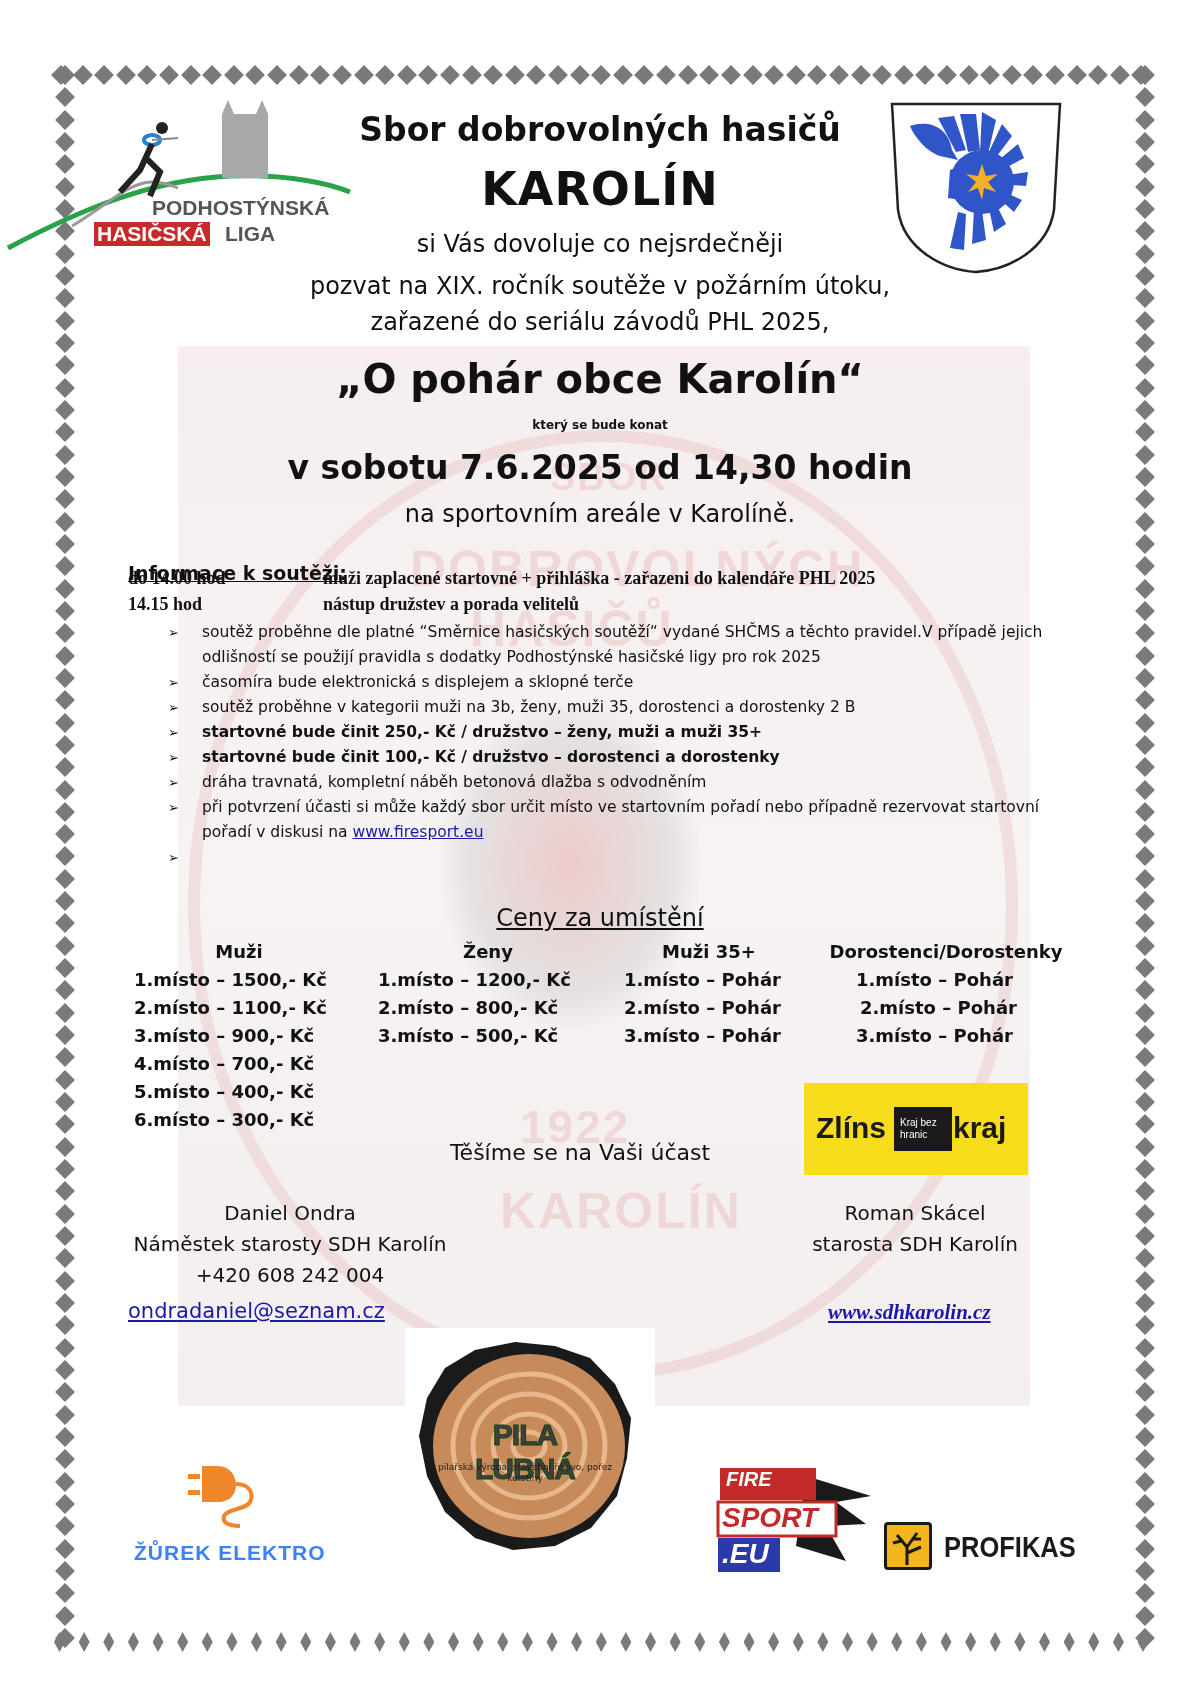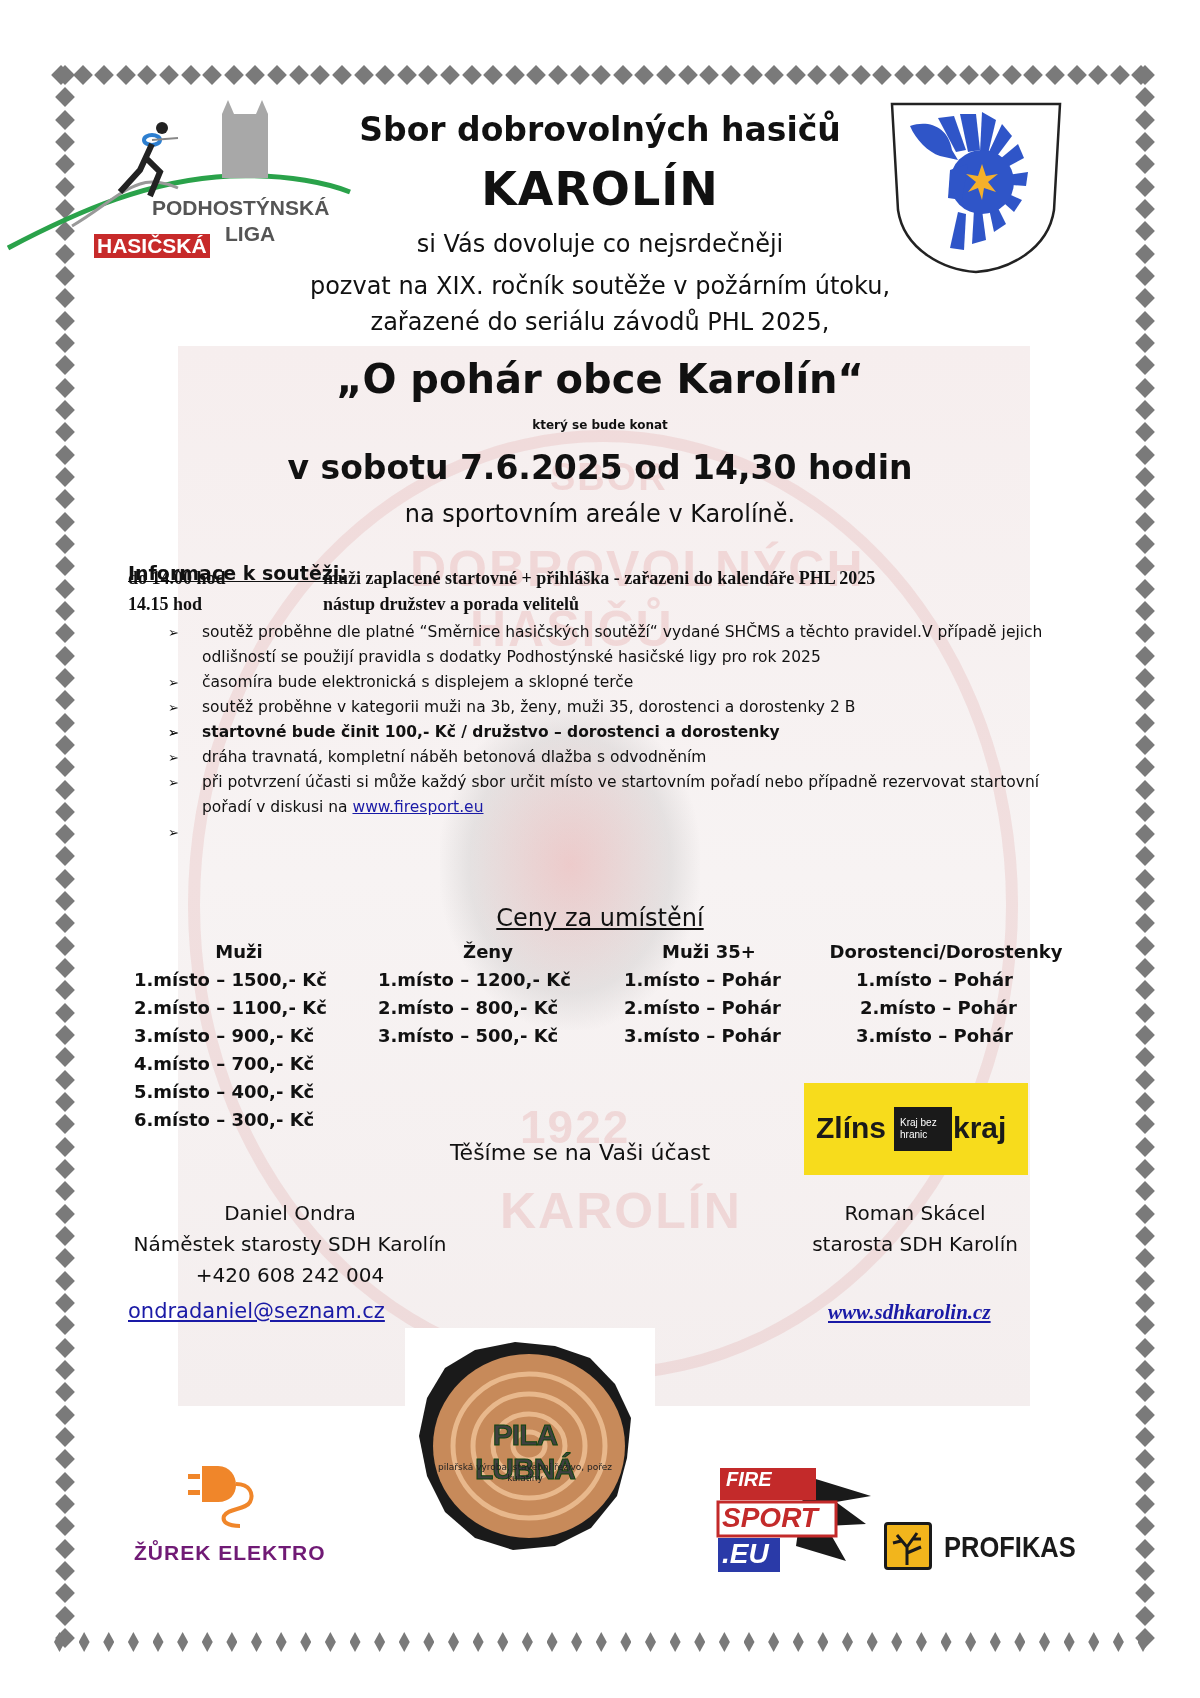--- a/index.html
+++ b/index.html
@@ -52,28 +52,28 @@
   .zlin .z1 { position:absolute; left:12px; top:28px; font-size:30px; font-weight:900; font-family:"Liberation Sans", sans-serif; color:#1a1a1a; }
   .zlin .z2 { position:absolute; left:149px; top:28px; font-size:30px; font-weight:900; font-family:"Liberation Sans", sans-serif; color:#1a1a1a; }
   .zlin .zbox { position:absolute; left:90px; top:24px; width:58px; height:44px; background:#1a1a1a; color:#fff;
                 font-size:10px; line-height:12px; padding:10px 0 0 6px; box-sizing:border-box; font-family:"Liberation Sans", sans-serif; }
 
   .sig { font-size:20px; line-height:31px; }
   .web { font-family:"Liberation Serif", serif; font-style:italic; font-weight:bold; color:#1a1aa6; text-decoration:underline; font-size:21px; }
 
   
   .phl-text1 { left:152px; top:196px; font-size:21px; font-weight:bold; color:#555; font-family:"Liberation Sans", sans-serif; }
-  .phl-red { left:94px; top:222px; font-size:21px; font-weight:bold; color:#fff; background:#c72a2a; padding:0 3px; font-family:"Liberation Sans", sans-serif;margin-top:12px; }
+  .phl-red { left:94px; top:222px; font-size:21px; font-weight:bold; color:#fff; background:#c72a2a; padding:0 3px; font-family:"Liberation Sans", sans-serif; }
   .phl-liga { left:225px; top:222px; font-size:21px; font-weight:bold; color:#555; font-family:"Liberation Sans", sans-serif; }
 
   .pila-text { left:440px; top:1418px; width:170px; font-size:30px; font-weight:900; color:#404040;
                -webkit-text-stroke:1px #114411; font-family:"Liberation Sans", sans-serif; letter-spacing:-1px; }
   .pila-sub { left:430px; top:1462px; width:190px; font-size:9px; line-height:11px; color:#222; }
 
-  .zurek { left:134px; top:1541px; font-size:21px; font-weight:bold; color:#701a75; font-family:"Liberation Sans", sans-serif; letter-spacing:1px; }
+  .zurek { left:134px; top:1541px; font-size:21px; font-weight:bold; color:#3b82f6; font-family:"Liberation Sans", sans-serif; letter-spacing:1px; }
   .profikas { left:944px; top:1530px; font-size:30px; font-weight:bold; color:#1a1a1a; font-family:"Liberation Sans", sans-serif; transform:scaleX(0.85); transform-origin:left; }
 </style>
 </head>
 <body>
 
 <div class="border-row border-top" id="bt">
     <div class="dia"></div>
     <div class="dia"></div>
     <div class="dia"></div>
     <div class="dia"></div>
@@ -381,21 +381,21 @@
 <div class="abs info-head">Informace k soutěži:</div>
 <div class="abs time-row" style="left:128px;top:568px;">do 14.00 hod</div>
 <div class="abs time-row" style="left:323px;top:568px;">muži zaplacené startovné + přihláška - zařazeni do kalendáře  PHL 2025</div>
 <div class="abs time-row" style="left:128px;top:594px;">14.15 hod</div>
 <div class="abs time-row" style="left:323px;top:594px;">nástup družstev a porada velitelů</div>
 
 <ul class="abs bullets">
   <li><span class="arrow">➢</span><span>soutěž proběhne dle platné “Směrnice hasičských soutěží“ vydané SHČMS a těchto pravidel.V případě jejich odlišností se použijí pravidla s dodatky  Podhostýnské hasičské ligy pro rok 2025</span></li>
   <li><span class="arrow">➢</span><span>časomíra bude elektronická s displejem a sklopné terče</span></li>
   <li><span class="arrow">➢</span><span>soutěž proběhne v kategorii muži na 3b, ženy, muži 35, dorostenci a dorostenky 2 B</span></li>
-  <li class="b"><span class="arrow">➢</span></li>
+  <li class="b"><span class="arrow">➢</span><span>startovné bude činit 250,- Kč / družstvo – ženy, muži a muži 35+</span></li>
   <li class="b"><span class="arrow">➢</span><span>startovné bude činit 100,- Kč / družstvo – dorostenci a dorostenky</span></li>
   <li><span class="arrow">➢</span><span>dráha travnatá, kompletní náběh betonová dlažba s odvodněním</span></li>
   <li><span class="arrow">➢</span><span>při potvrzení účasti si může každý sbor určit místo ve startovním pořadí nebo případně rezervovat startovní pořadí v diskusi na </span><a class="link">www.firesport.eu</a></li>
   <li><span class="arrow">➢</span></li>
 </ul>
 
 <div class="abs center prizes-head">Ceny za umístění</div>
 
 <div class="prize-col" style="left:134px;top:938px;width:210px;">
   <div class="ph">Muži</div>

